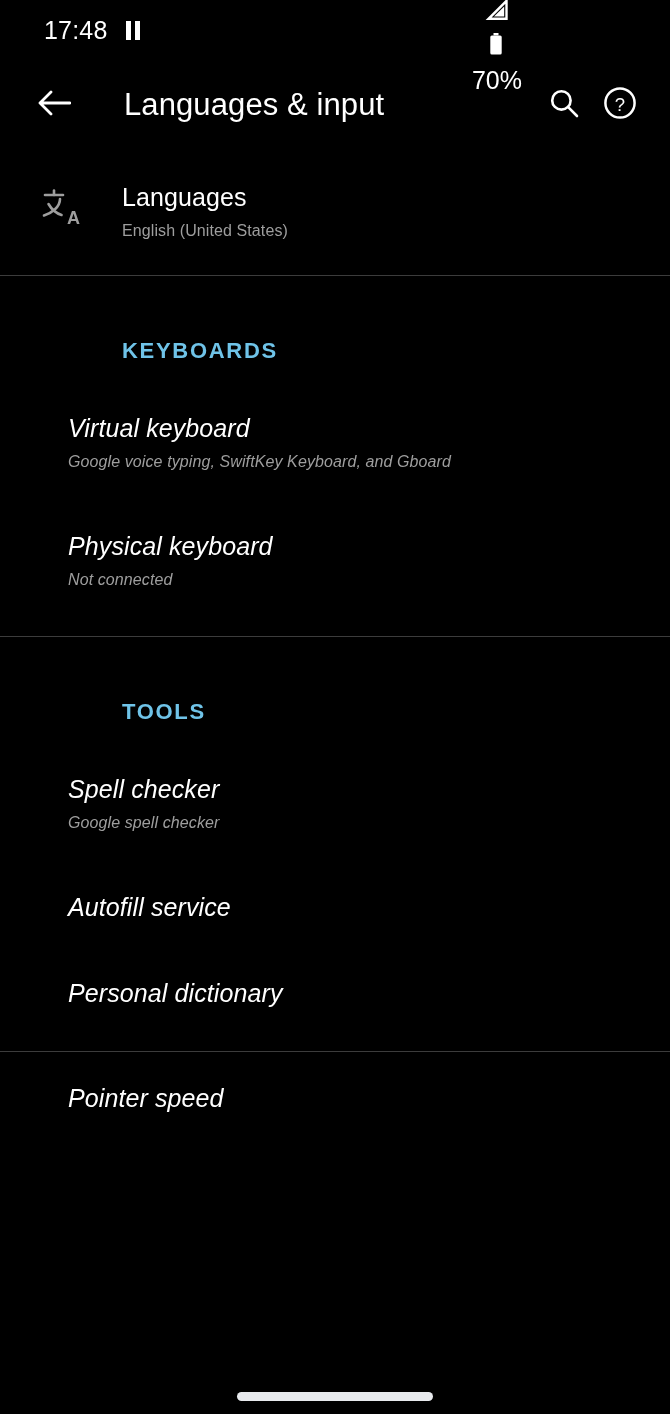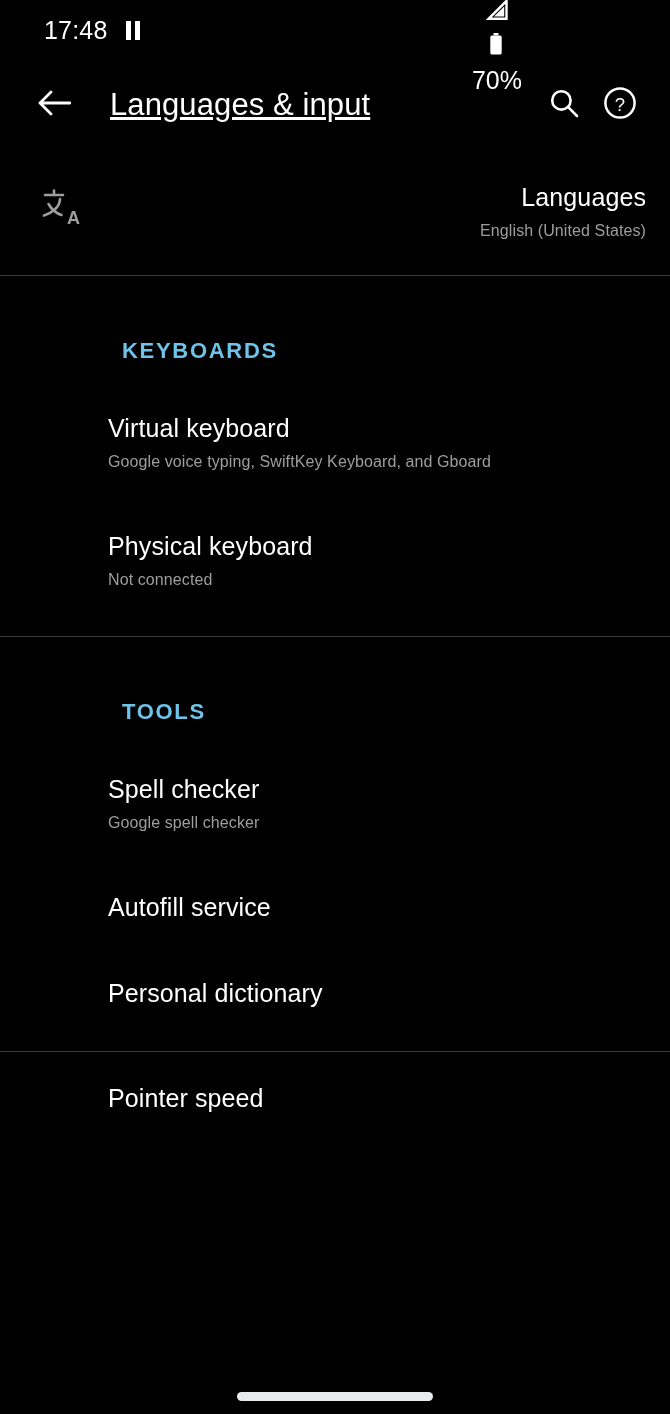--- a/index.html
+++ b/index.html
@@ -82,25 +82,24 @@
     padding: 0 22px 0 28px;
   }
   .back-btn {
     width: 52px; height: 52px;
     display: flex; align-items: center; justify-content: center;
     flex: none;
   }
   .app-title {
     font-size: 31px;
     color: #ffffff;
-    margin-left: 30px;
+    margin-left: 44px;
     flex: 1 1 auto;
     white-space: nowrap;
     letter-spacing: 0.1px;
-    text-decoration: underline;
   }
   .bar-action {
     width: 56px; height: 56px;
     display: flex; align-items: center; justify-content: center;
     flex: none;
   }
 
   
   .content {
     position: absolute;
@@ -141,33 +140,34 @@
     line-height: 29px;
     letter-spacing: 0.1px;
     margin-top: 3px;
   }
 
   
   .row-languages {
     padding-top: 32px;
     padding-bottom: 30px;
   }
-  .row-languages .row-text { padding-left: 26px; text-align: right; }
+  .row-languages .row-text { padding-left: 26px; }
 
   .section-header {
     font-size: 22px;
     color: #6fc3e8;
     letter-spacing: 1.7px;
     font-weight: bold;
     padding-left: 122px;
   }
 
   .pref-row {
-    padding-left: 108px;
+    padding-left: 68px;
     padding-right: 40px;
+    font-style: italic;
   }
 
   
   .section { padding-top: 0; }
 
   .spacer-kb-header { height: 62px; }
   .spacer-after-kb-header { height: 49px; }
   .gap-rows { height: 55px; }
   .pad-bottom-section { height: 42px; }
 

